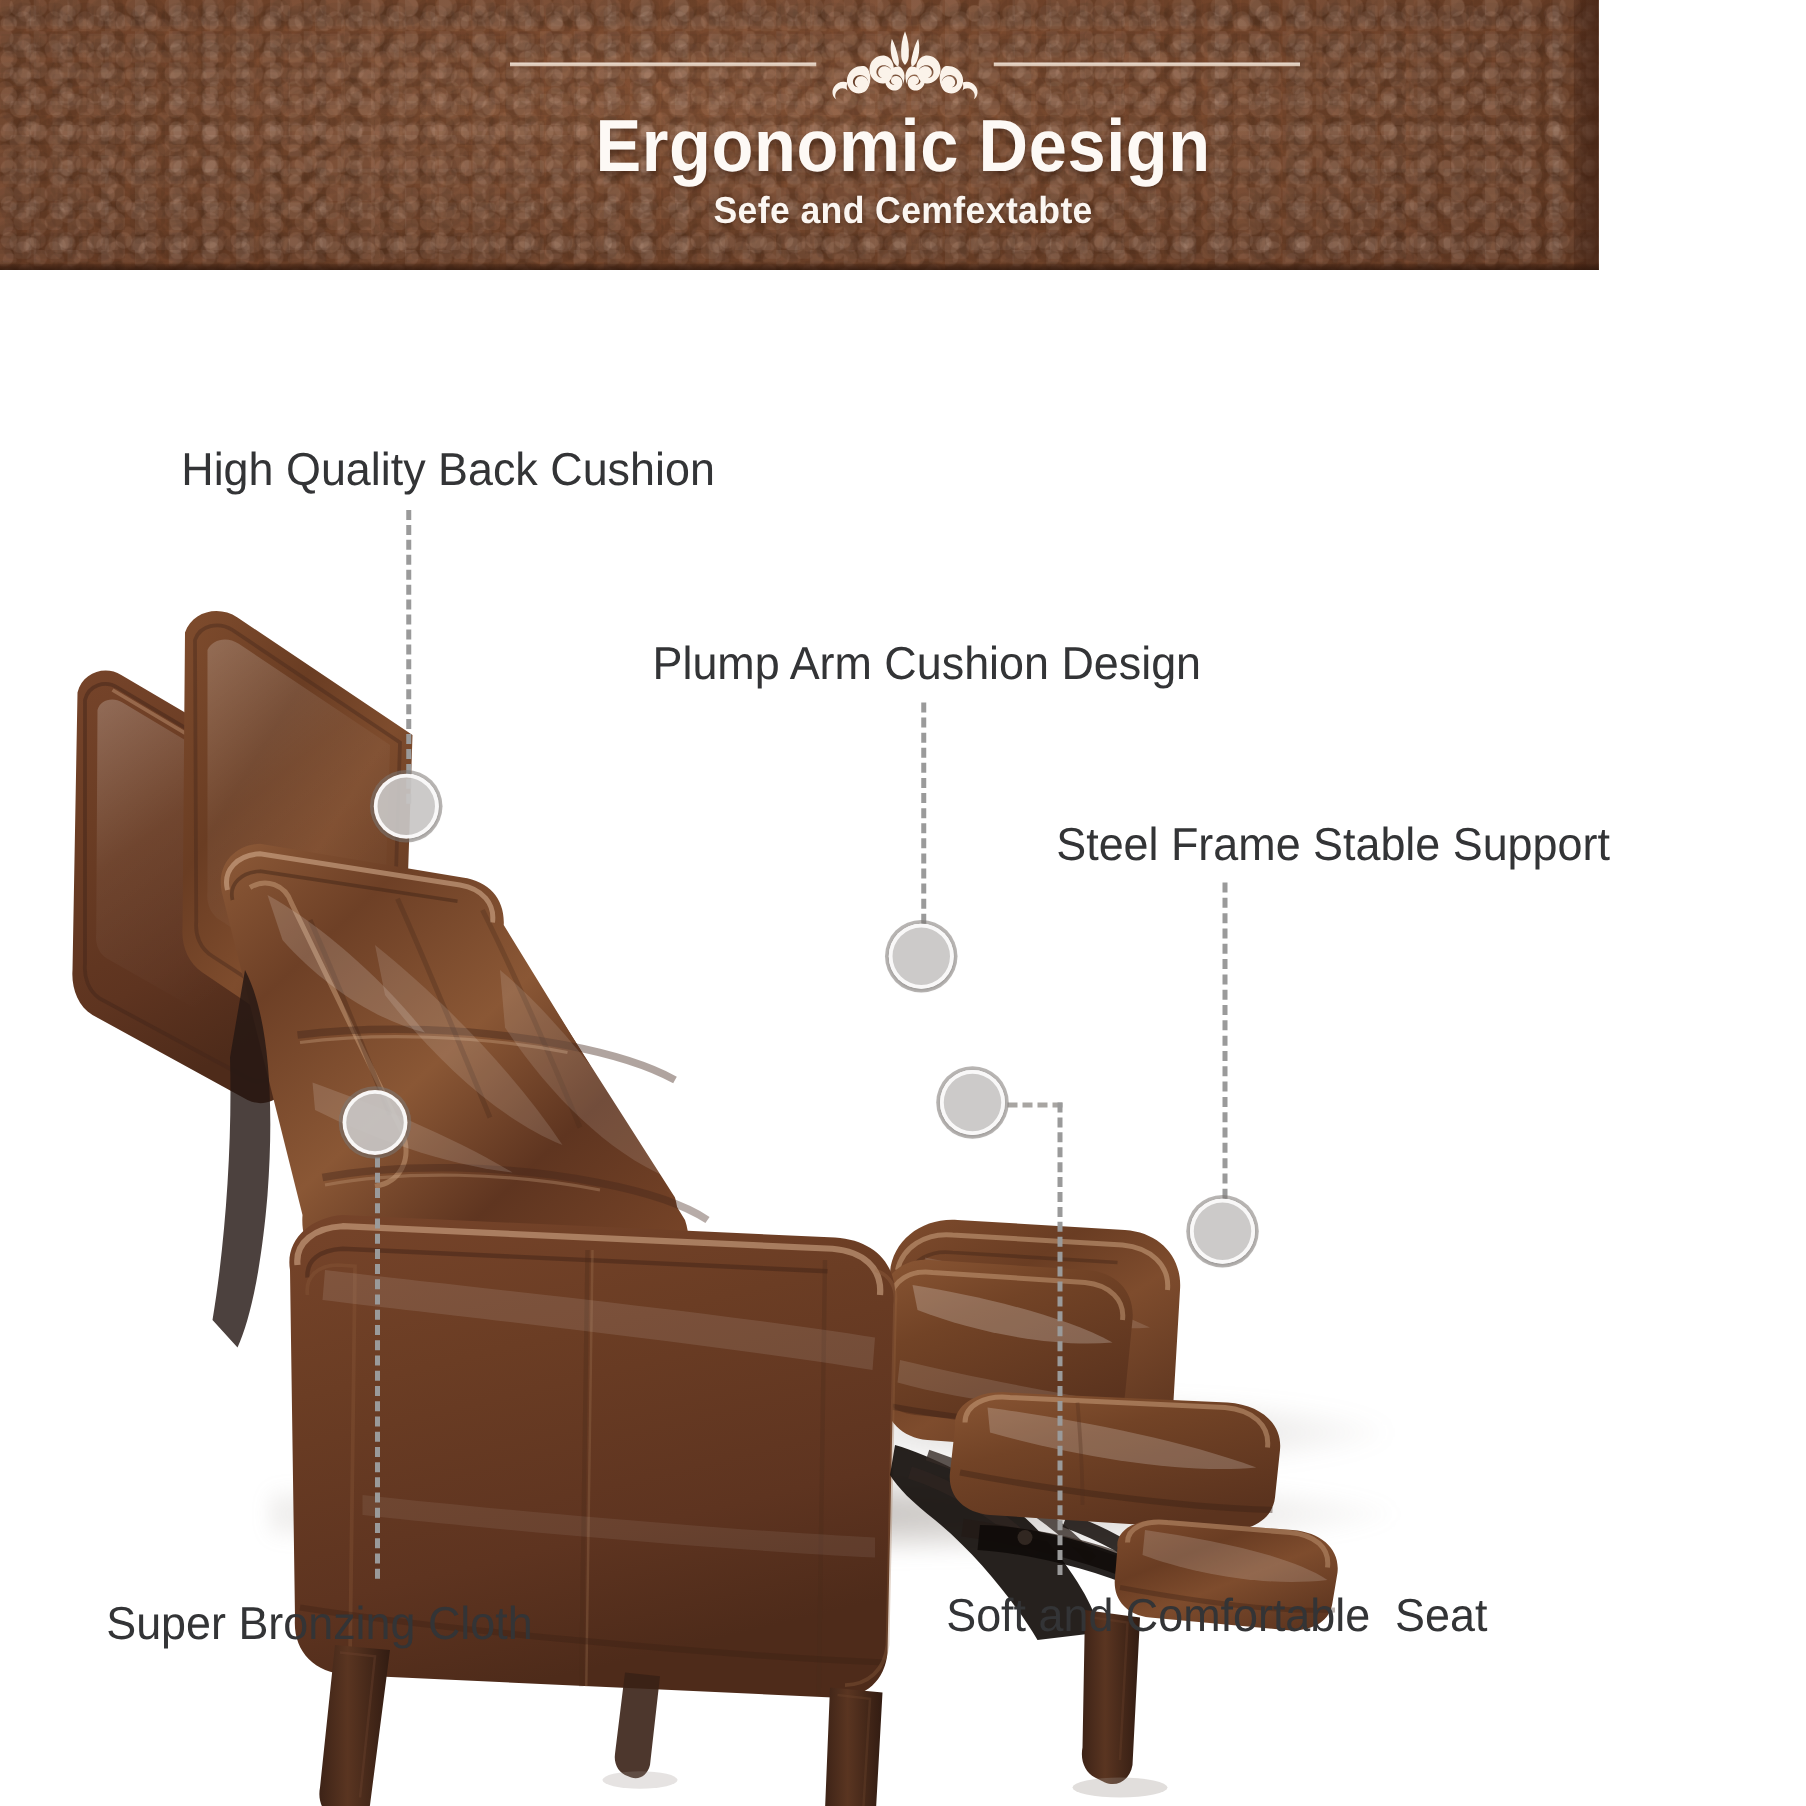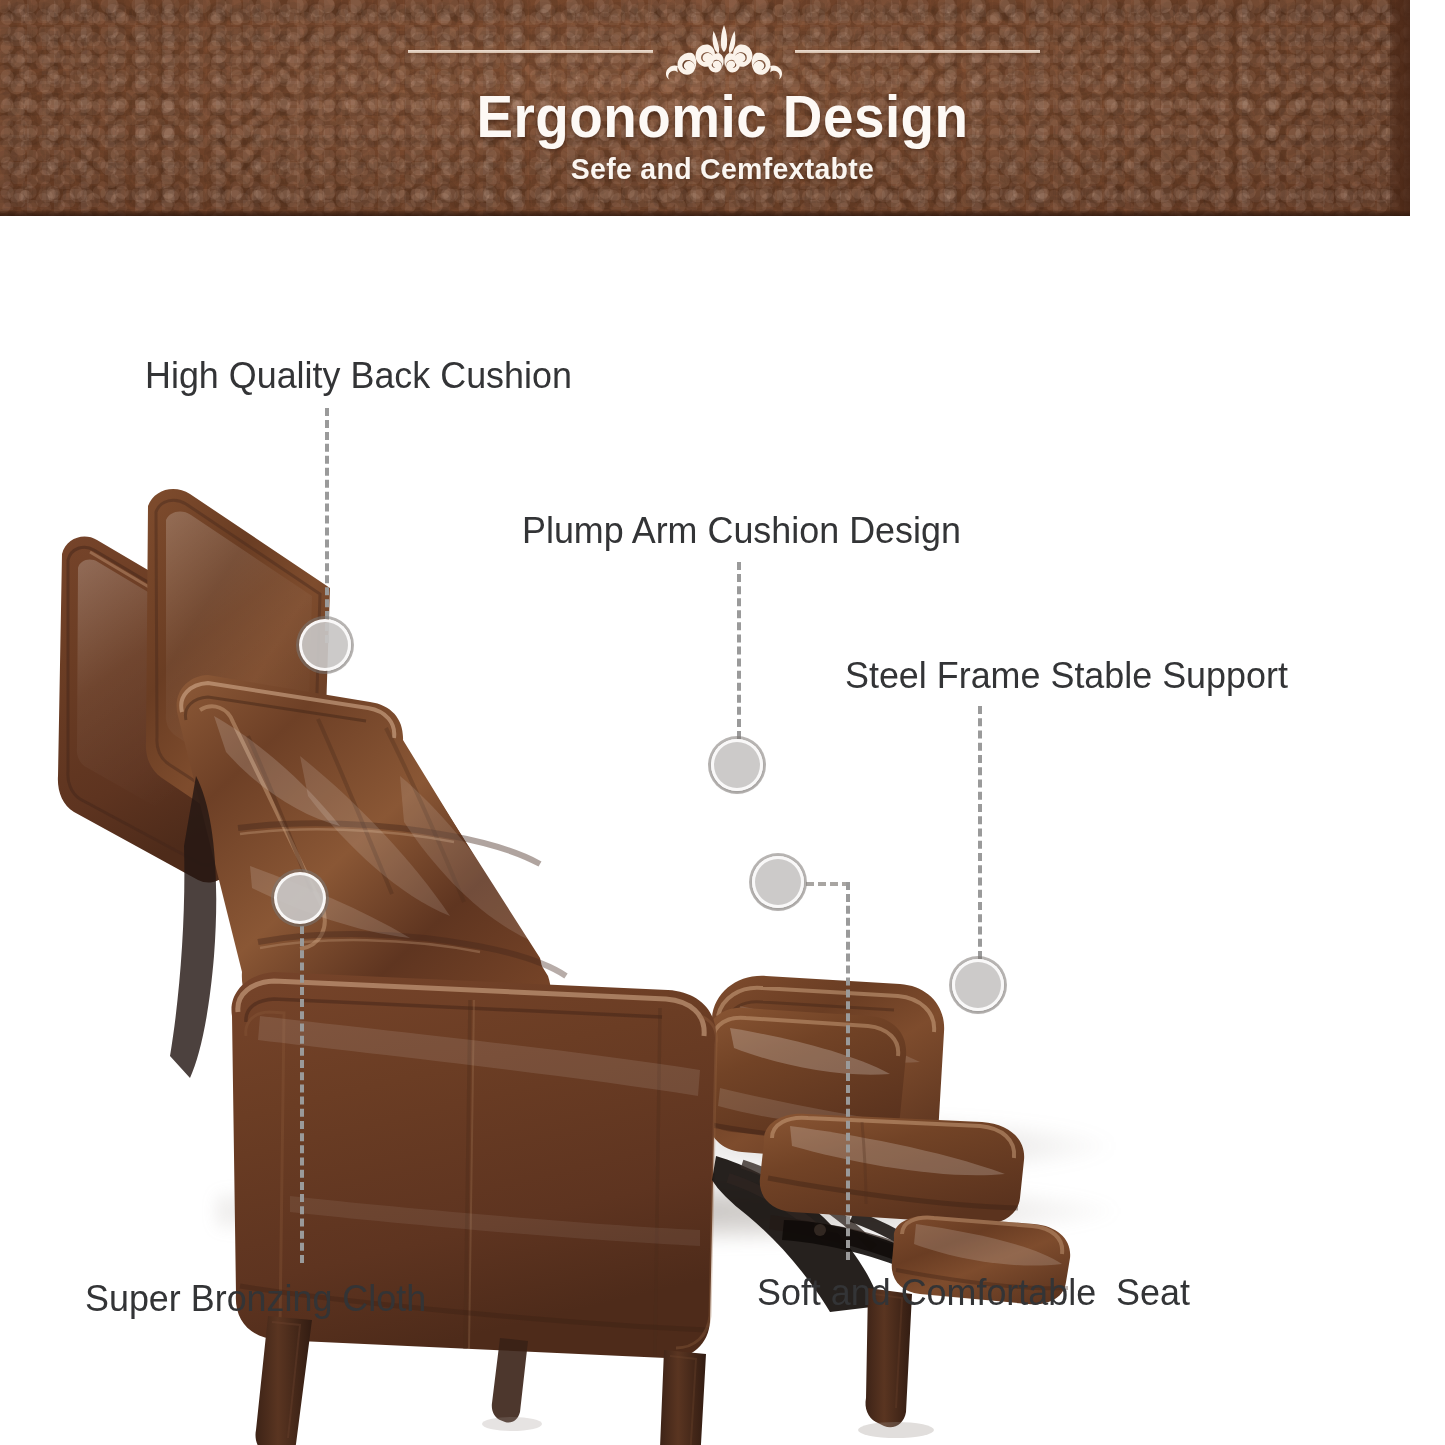--- a/index.html
+++ b/index.html
@@ -6,21 +6,21 @@
   body{
     width:1445px;height:1445px;
     background:#ffffff;
     font-family:"Liberation Sans",sans-serif;
     overflow:hidden;
   }
   #page{position:relative;width:1445px;height:1445px;overflow:hidden;background:#fff;}
 
   
   #header{
-    position:absolute;left:0;top:0;width:1410px;height:216px;
+    position:absolute;left:0;top:0;width:1279px;height:216px;
     background:
       radial-gradient(circle at 12% 22%, rgba(255,255,255,.055) 0 7px, rgba(0,0,0,.05) 8px 14px, transparent 15px),
       radial-gradient(circle at 31% 63%, rgba(255,255,255,.05) 0 6px, rgba(0,0,0,.05) 7px 13px, transparent 14px),
       radial-gradient(circle at 52% 18%, rgba(255,255,255,.05) 0 8px, rgba(0,0,0,.045) 9px 15px, transparent 16px),
       radial-gradient(circle at 73% 72%, rgba(255,255,255,.05) 0 7px, rgba(0,0,0,.05) 8px 14px, transparent 15px),
       radial-gradient(circle at 88% 34%, rgba(255,255,255,.05) 0 6px, rgba(0,0,0,.05) 7px 12px, transparent 13px),
       radial-gradient(circle at 20% 86%, rgba(255,255,255,.045) 0 6px, rgba(0,0,0,.045) 7px 12px, transparent 13px),
       radial-gradient(circle at 63% 47%, rgba(255,255,255,.045) 0 6px, rgba(0,0,0,.045) 7px 13px, transparent 14px),
       radial-gradient(circle at 41% 90%, rgba(255,255,255,.04) 0 5px, rgba(0,0,0,.04) 6px 11px, transparent 12px),
       radial-gradient(ellipse at 45% 40%, #8b5637 0%, #7b4a2e 45%, #6b3e26 100%);

